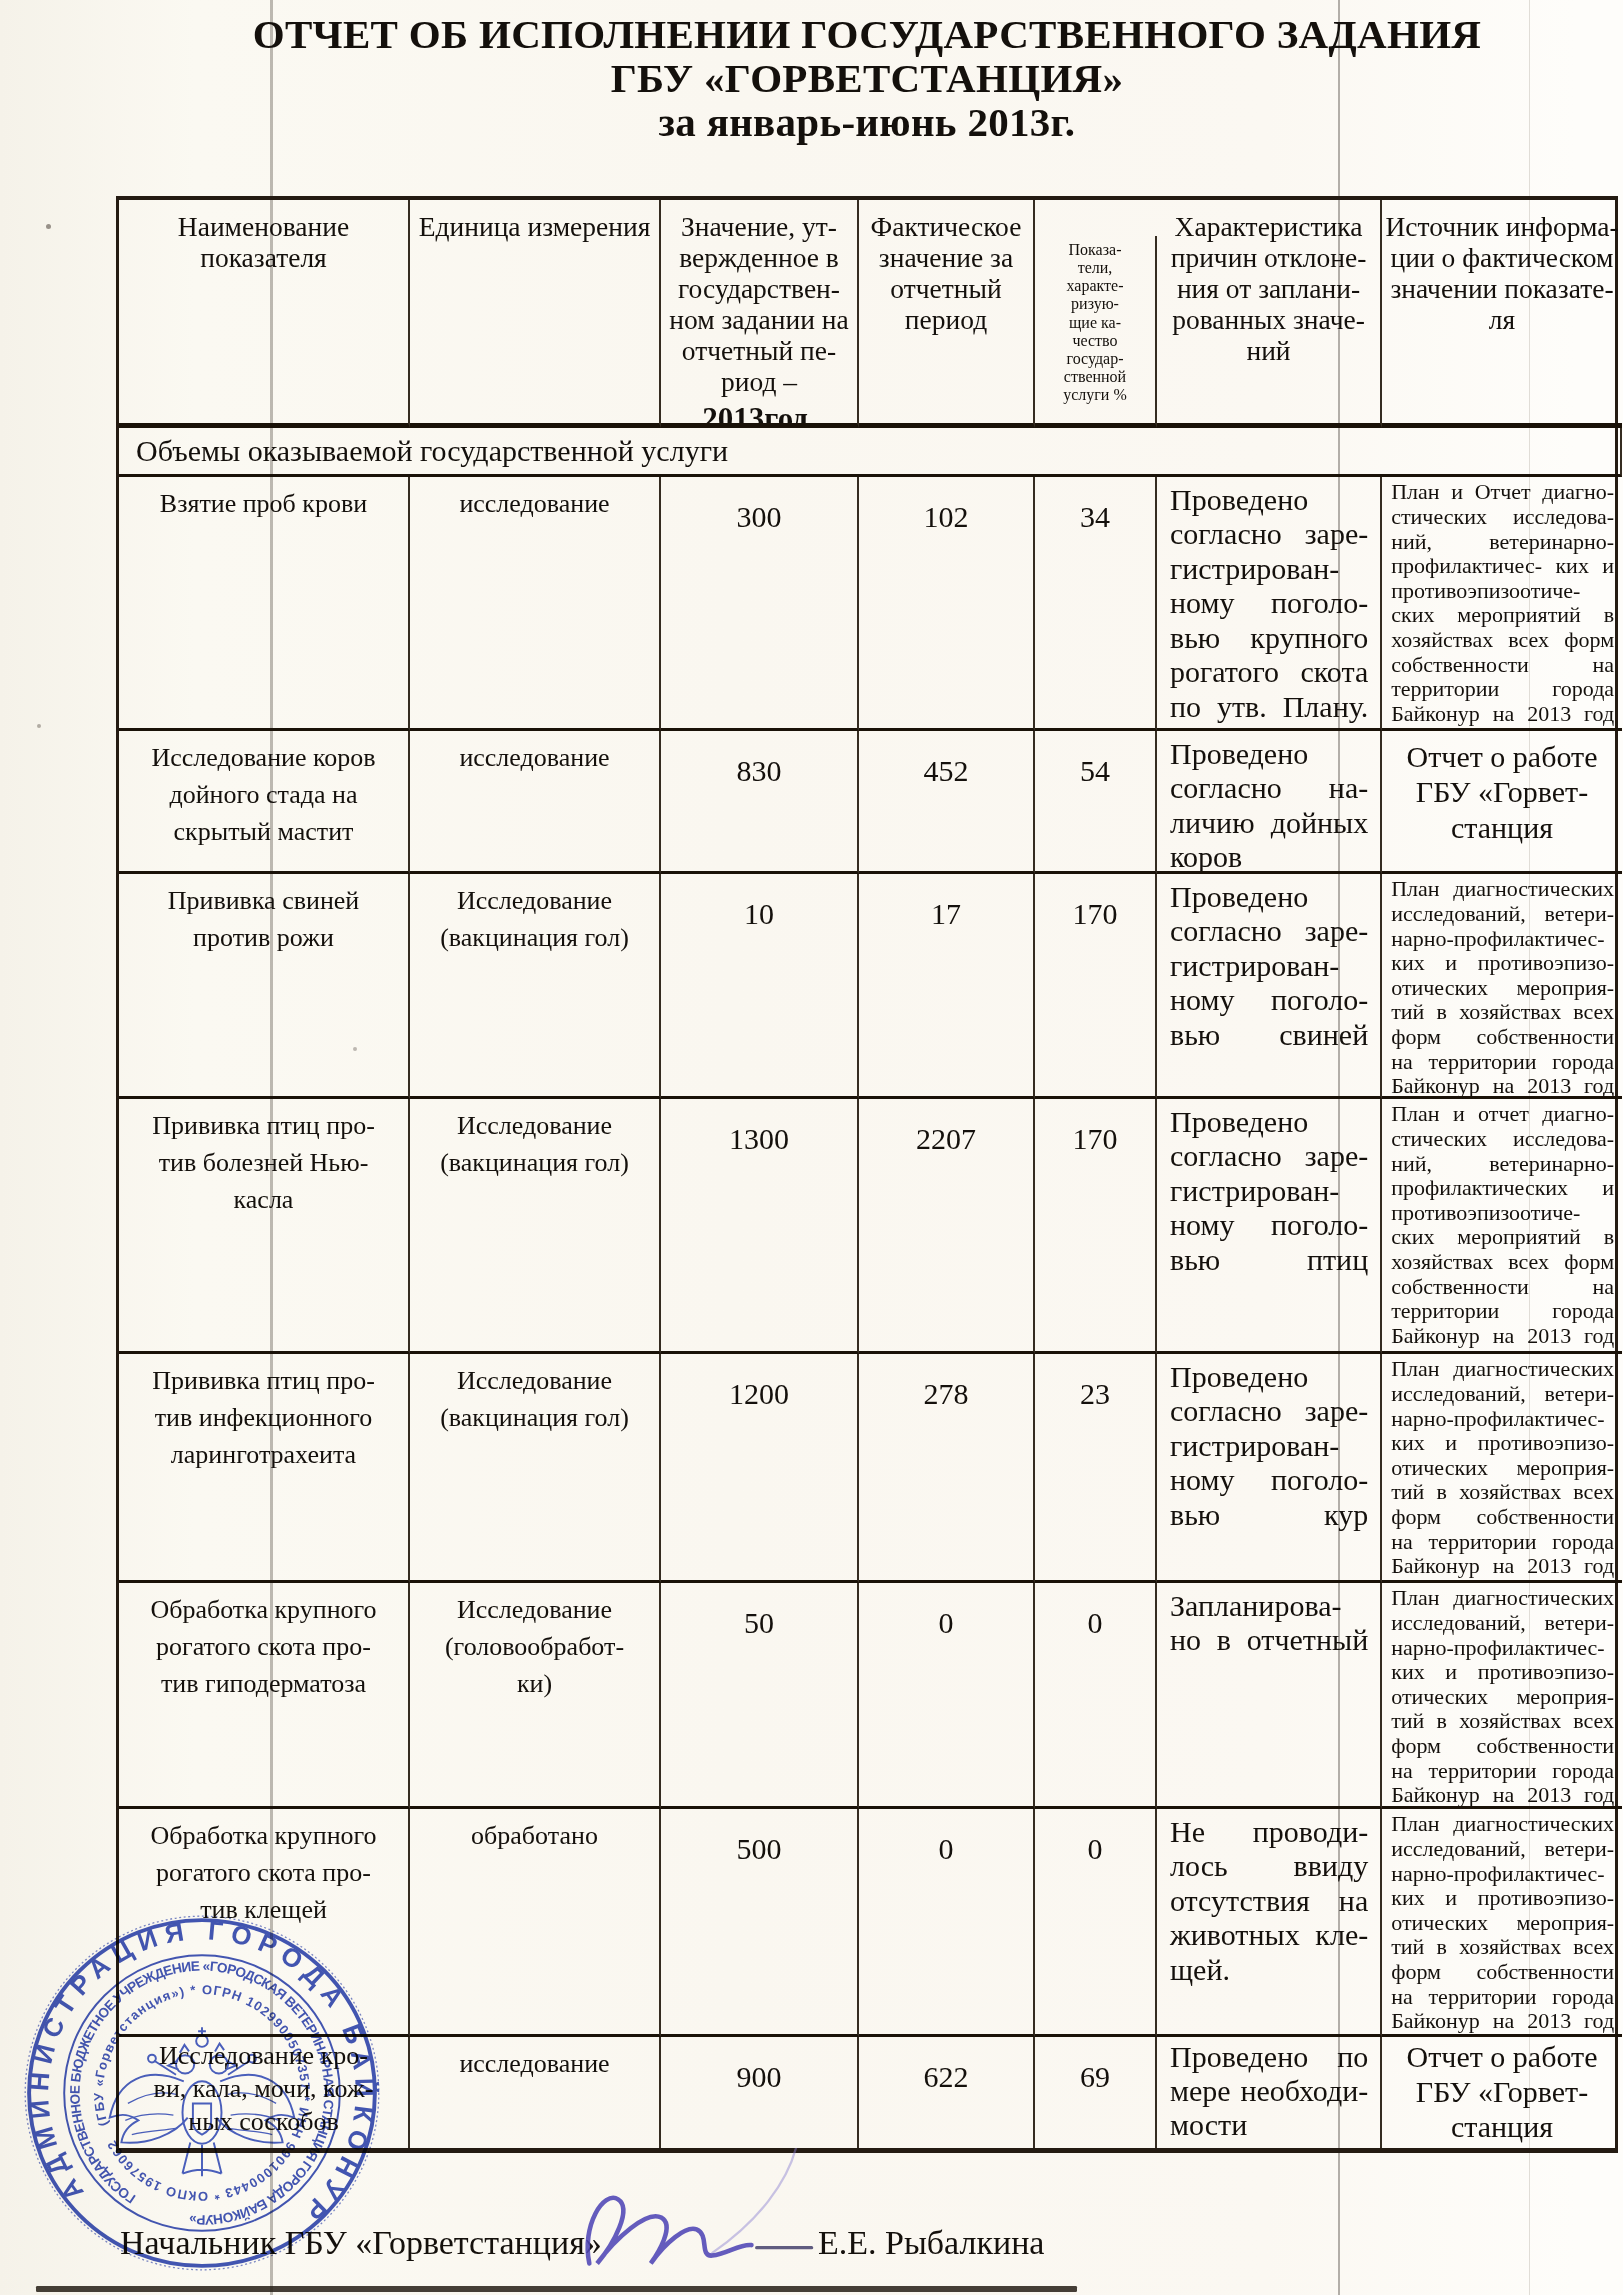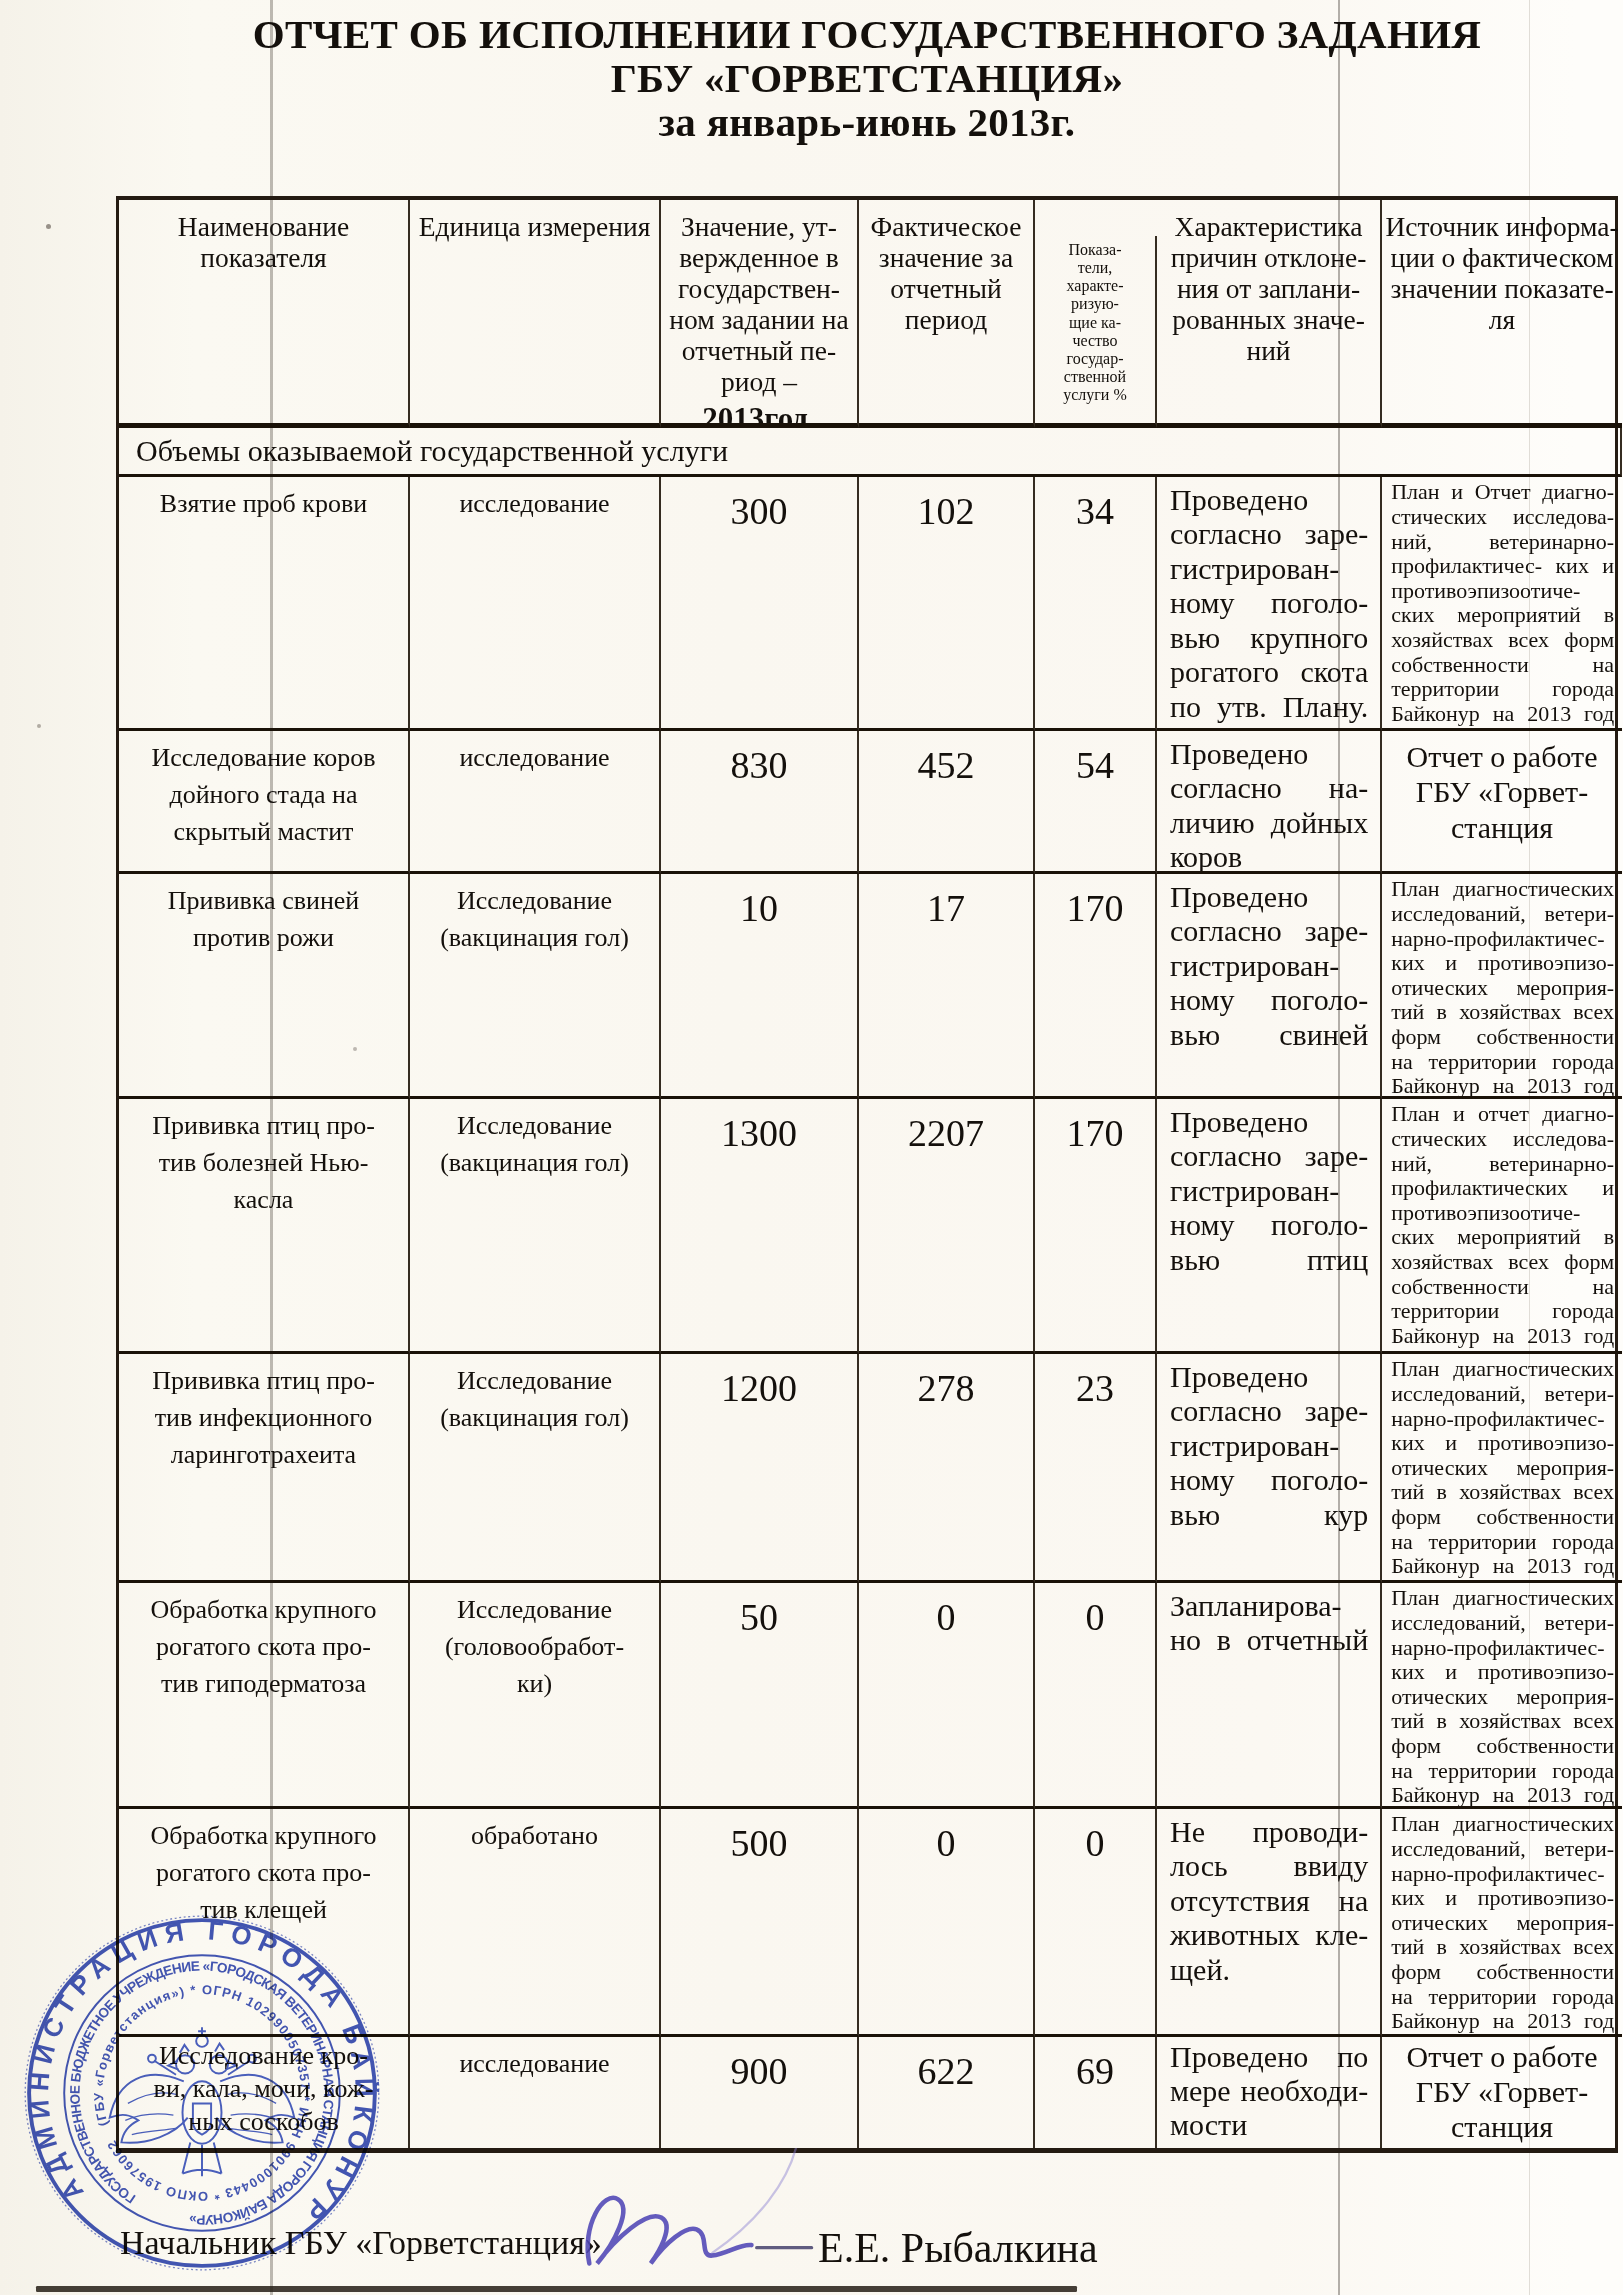--- a/index.html
+++ b/index.html
@@ -30,33 +30,33 @@
     box-sizing:border-box;
   }
   .cell{border-right:2px solid #352c21;border-bottom:3.9px solid #1a1208;box-sizing:border-box;overflow:hidden;}
   .lastcol{border-right:none;}
   .lastrow{border-bottom:none;}
   .hc{font-size:27.5px;line-height:1.13;text-align:center;padding:10.5px 2.6px 0;border-bottom-width:5.2px;}
   .hc.qual{font-size:16px;line-height:1.13;padding-top:5.2px;margin-top:36px;}
   .year{display:inline-block;font-weight:700;font-size:31px;margin-top:4px;padding:0 2px 1.3px;border-bottom:3.9px solid #140e08;}
   .section{grid-column:1/-1;font-size:30px;padding:5.9px 0 0 17px;}
   .name,.unit{font-size:26px;line-height:1.42;text-align:center;padding:9.2px 6.5px 0;}
-  .num{font-size:38px;text-align:center;padding-top:12px;}
+  .num{font-size:30px;text-align:center;padding-top:23px;}
   .reason{font-size:30px;line-height:1.15;padding:5.9px 11.8px 0 13px;}
   .reason .tline{text-align:justify;text-align-last:justify;}
   .src{font-size:22px;line-height:1.12;padding:3.3px 7.9px 0 9.2px;}
   .src .tline{text-align:justify;text-align-last:justify;}
   .src-big{font-size:30px;line-height:1.18;padding:7.9px 5.2px 0;text-align:center;}
   .src-big .tline{text-align:center;text-align-last:center;}
   .tight.name{line-height:1.26;padding-top:3.3px;}
   .tight.reason{line-height:1.13;padding-top:3.3px;}
   .tight.src-big{line-height:1.16;padding-top:3.3px;}
   
   .foot-pos{position:absolute;left:120px;top:2224px;font-size:34px;}
-  .foot-name{position:absolute;left:818px;top:2224px;font-size:42px;}
+  .foot-name{position:absolute;left:818px;top:2224px;font-size:34px;}
   .signature{position:absolute;left:571px;top:2148px;width:340px;height:151px;}
   
   .stamp{position:absolute;left:19.6px;top:1911px;width:364px;height:364px;mix-blend-mode:multiply;opacity:.92;}
   .stamp text{font-family:"Liberation Sans","DejaVu Sans",sans-serif;fill:#3348b4;}
   .ringA-t{font-size:40px;font-weight:700;letter-spacing:2px;}
   .ringB-t{font-size:21px;font-weight:700;}
   .ringC-t{font-size:20px;font-weight:700;}
 </style>
 </head>
 <body>

